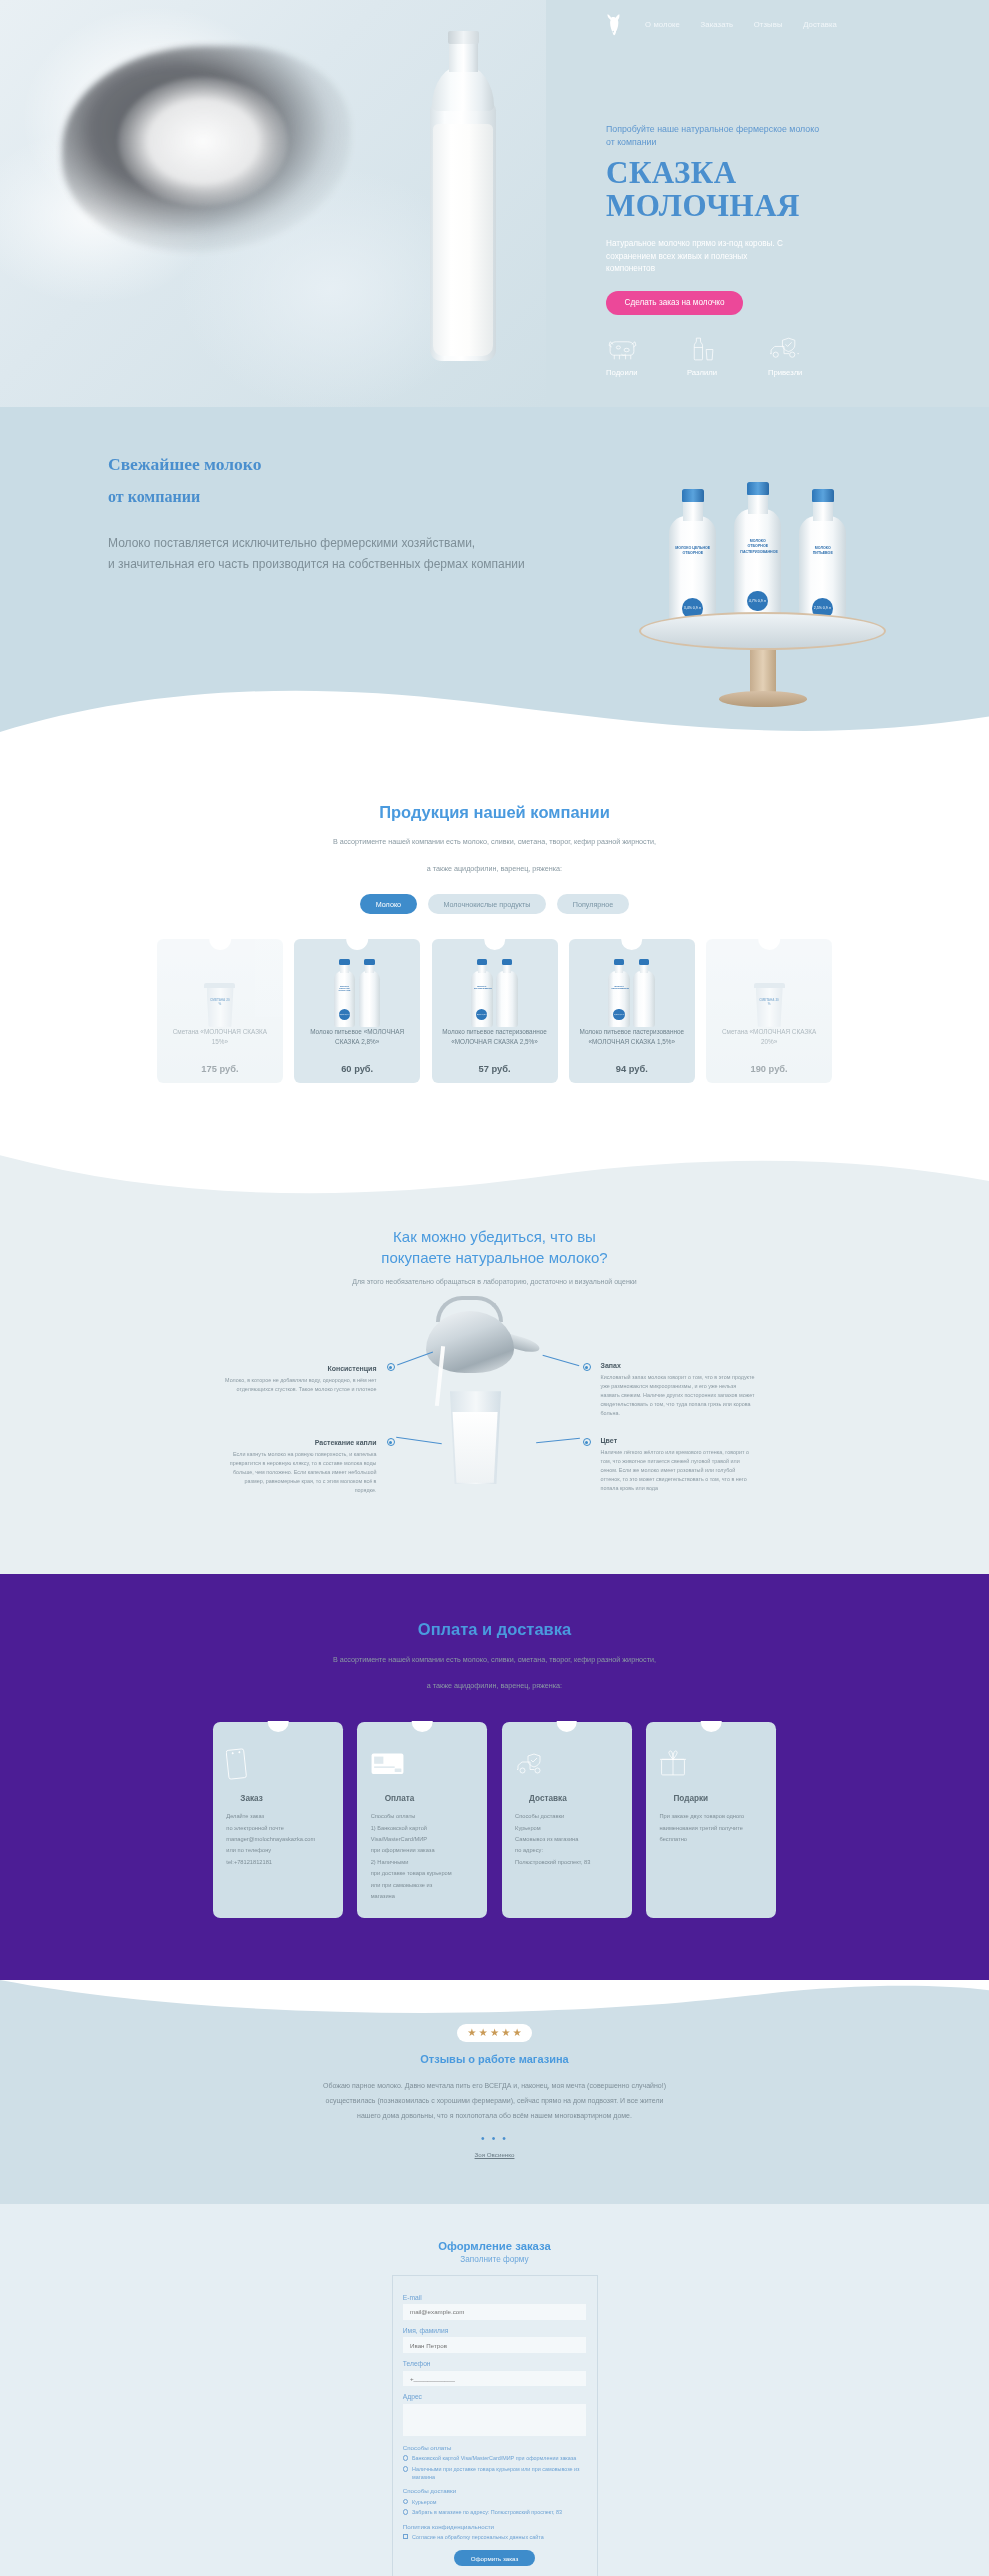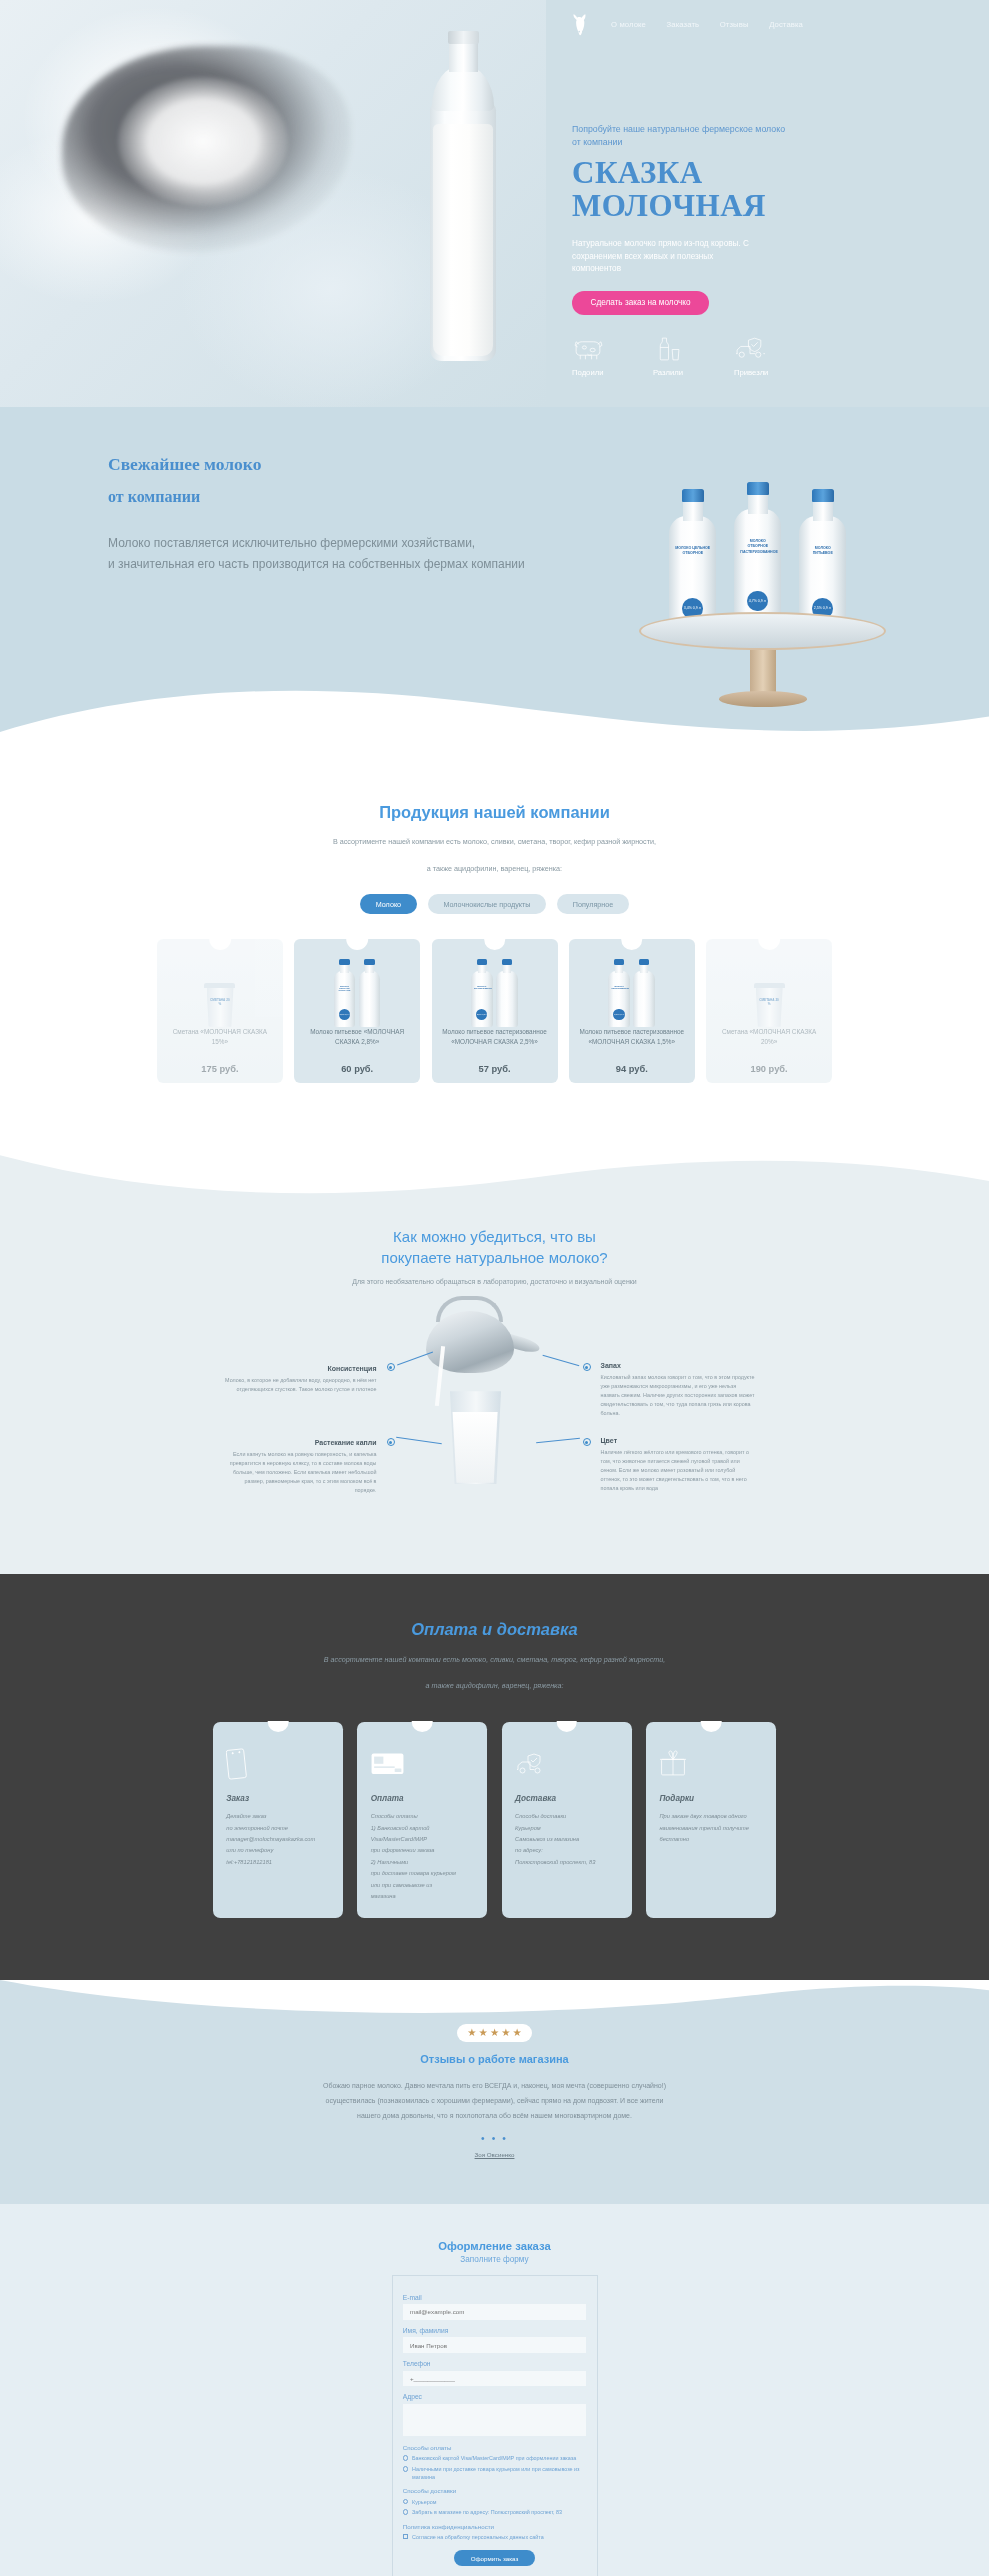--- a/index.html
+++ b/index.html
@@ -64,21 +64,21 @@
     background: linear-gradient(90deg,#d9e2e7 0%,#fafcfd 22%,#ffffff 48%,#f1f5f7 70%,#cfd9de 100%);
     border-radius: 7.2px 7.2px 11.3px 11.3px;
   }
   .bottle-milk {
     position: absolute; left: 11.3px; top: 93px; width: 60px; height: 232px;
     background: linear-gradient(90deg,#eef1f2 0%,#ffffff 30%,#fdfdfc 60%,#e7ebec 100%);
     border-radius: 5.2px 5.2px 10.3px 10.3px;
   }
 
   .hero-right {
-    position: absolute; left: 572px; top: 0; width: 361px; height: 100%;
+    position: absolute; left: 606px; top: 0; width: 361px; height: 100%;
     z-index: 5;
   }
   .topnav {
     display: flex; align-items: center; gap: 20.6px;
     padding-top: 13.4px;
   }
   .logo-cow {
     width: 18.5px; height: 23px;
   }
   .topnav a {
@@ -204,26 +204,26 @@
   .note.r { text-align: left; }
   .note.l { text-align: right; }
   .note h4 { font-size: 7px; color: #4a5a64; font-weight: 700; margin-bottom: 4.1px; }
   .note p { font-size: 5.4px; line-height: 1.65; color: #8b9aa3; }
   .dot { position: absolute; width: 8.2px; height: 8.2px; border: 1px solid #3e8ccb; border-radius: 50%;
     display:flex; align-items:center; justify-content:center; }
   .dot i { width: 3.1px; height: 3.1px; background: #3e8ccb; border-radius: 50%; display:block; }
   .lead { position: absolute; height: 0.5px; background: #4a8fce; }
 
   
-  .pay { background: #404040; padding: 46px 0 62px; text-align: center; font-style: italic; }
+  .pay { background: #4c1d95; padding: 46px 0 62px; text-align: center; }
   .pay-grid { display: flex; justify-content: center; gap: 14.4px; margin-top: 29px; }
   .pay-card { position: relative; width: 130px; min-height: 175px; background: #cfdfe7; border-radius: 7.2px; padding: 24px 13.4px 15.5px; text-align: left; }
   .pay-card::after { content:""; position:absolute; left:50%; top:-0.5px; transform:translateX(-50%); width: 20.6px; height: 11.3px; background:#fff; border-radius: 0 0 11.3px 11.3px; }
   .pay-icon { height: 36px; display:flex; align-items:center; }
-  .pay-card h3 { font-size: 8.2px; color: #5a6a73; margin-top: 12.4px; margin-bottom: 8.2px; font-weight: 700;}
+  .pay-card h3 { font-size: 8.2px; color: #5a6a73; margin-top: 12.4px; margin-bottom: 8.2px; font-weight: 700; margin-left: 14px;}
   .pay-card p { font-size: 5.7px; line-height: 2.0; color: #7e8e97; }
 
   
   .reviews { position: relative; background: #cfdfe7; padding: 44px 0 46px; text-align: center; overflow: hidden; }
   .rev-wave-top { position:absolute; left:0; top:-0.5px; width:989px; height: 46px; }
   .stars-pill { display:inline-flex; gap:2.1px; background:#fff; border-radius: 11.3px; padding: 4.1px 10.3px; }
   .star { color: #c99a56; font-size: 10.3px; line-height: 1; }
   .rev-title { color: #4a9ade; font-size: 11px; font-weight: 700; margin-top: 10.3px; position: relative; z-index: 2;}
   .rev-text { margin: 14.4px auto 0; width: 361px; font-size: 7px; line-height: 2.1; color: #7f8f99; }
   .rev-dots { margin-top: 9.3px; color: #4a8fce; letter-spacing: 2.1px; font-size: 10.3px; }

